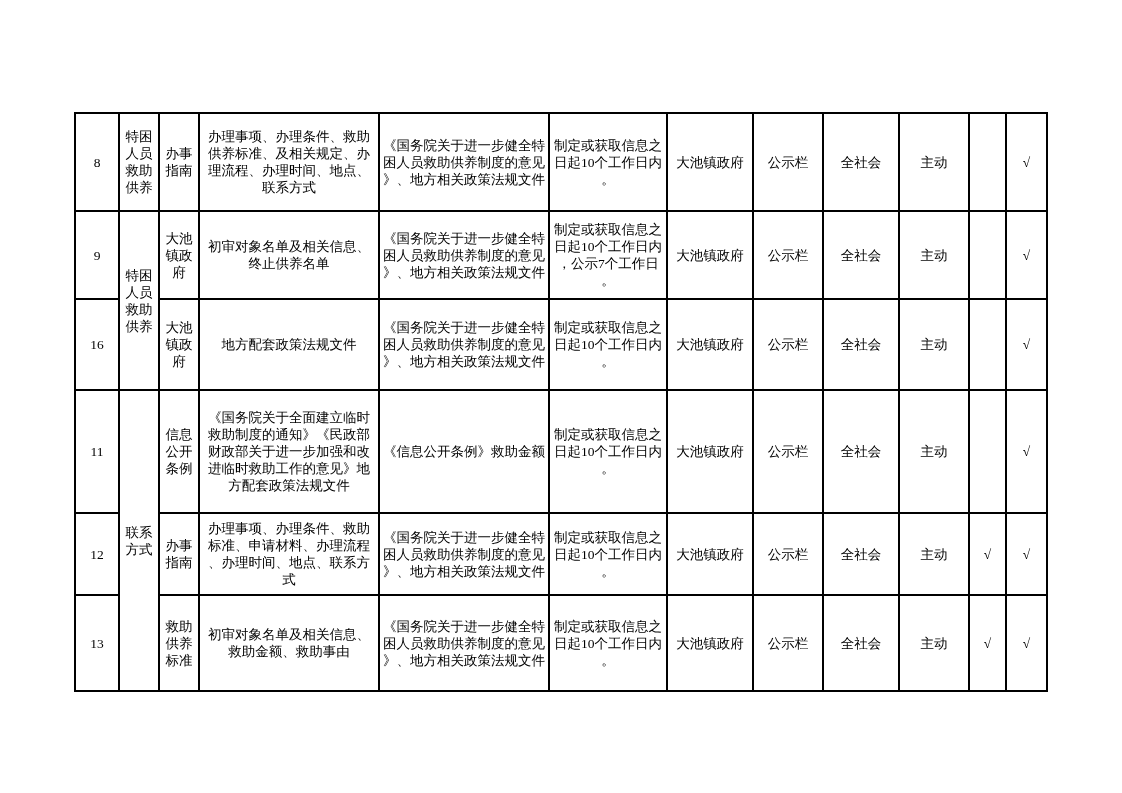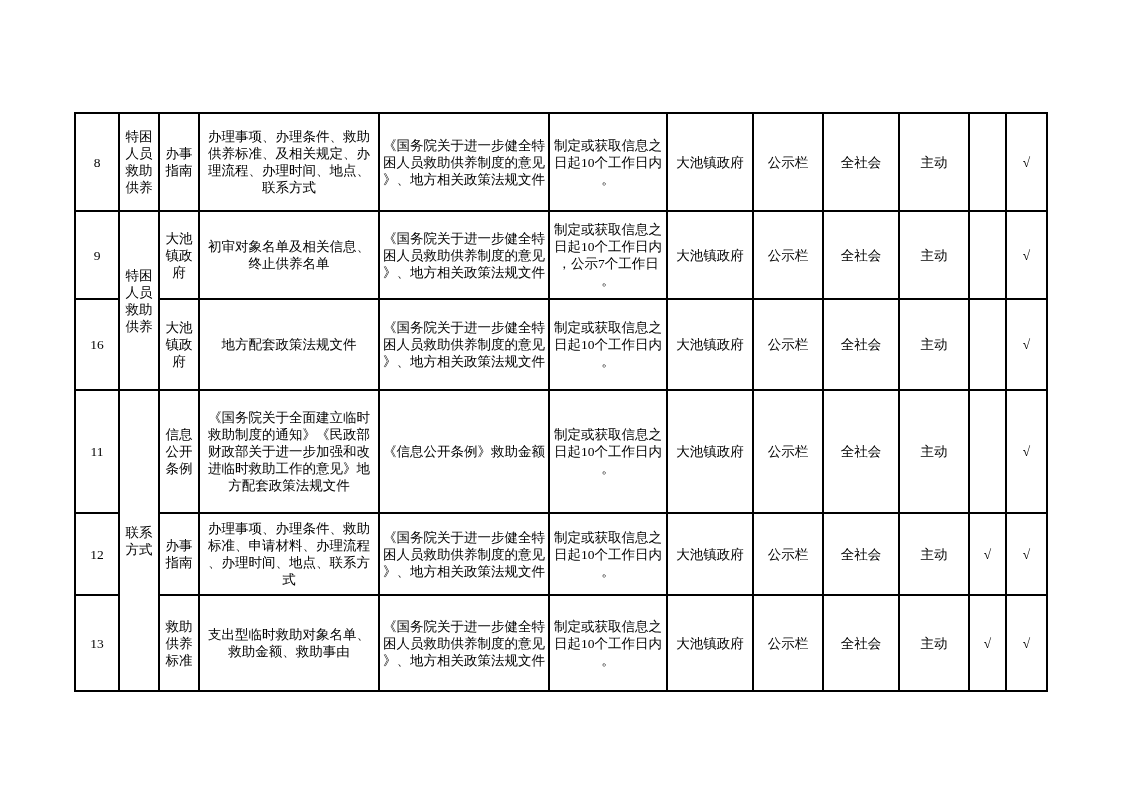--- a/index.html
+++ b/index.html
@@ -129,21 +129,21 @@
         <td>大池镇政府</td>
         <td>公示栏</td>
         <td>全社会</td>
         <td>主动</td>
         <td class="check">√</td>
         <td class="check">√</td>
       </tr>
       <tr class="r5">
         <td>13</td>
         <td>救助供养标准</td>
-        <td>支出型临时救助对象名单、救助金额、救助事由</td>
+        <td>初审对象名单及相关信息、救助金额、救助事由</td>
         <td>《国务院关于进一步健全特困人员救助供养制度的意见》、地方相关政策法规文件</td>
         <td>制定或获取信息之日起10个工作日内。</td>
         <td>大池镇政府</td>
         <td>公示栏</td>
         <td>全社会</td>
         <td>主动</td>
         <td class="check">√</td>
         <td class="check">√</td>
       </tr>
     </tbody>

